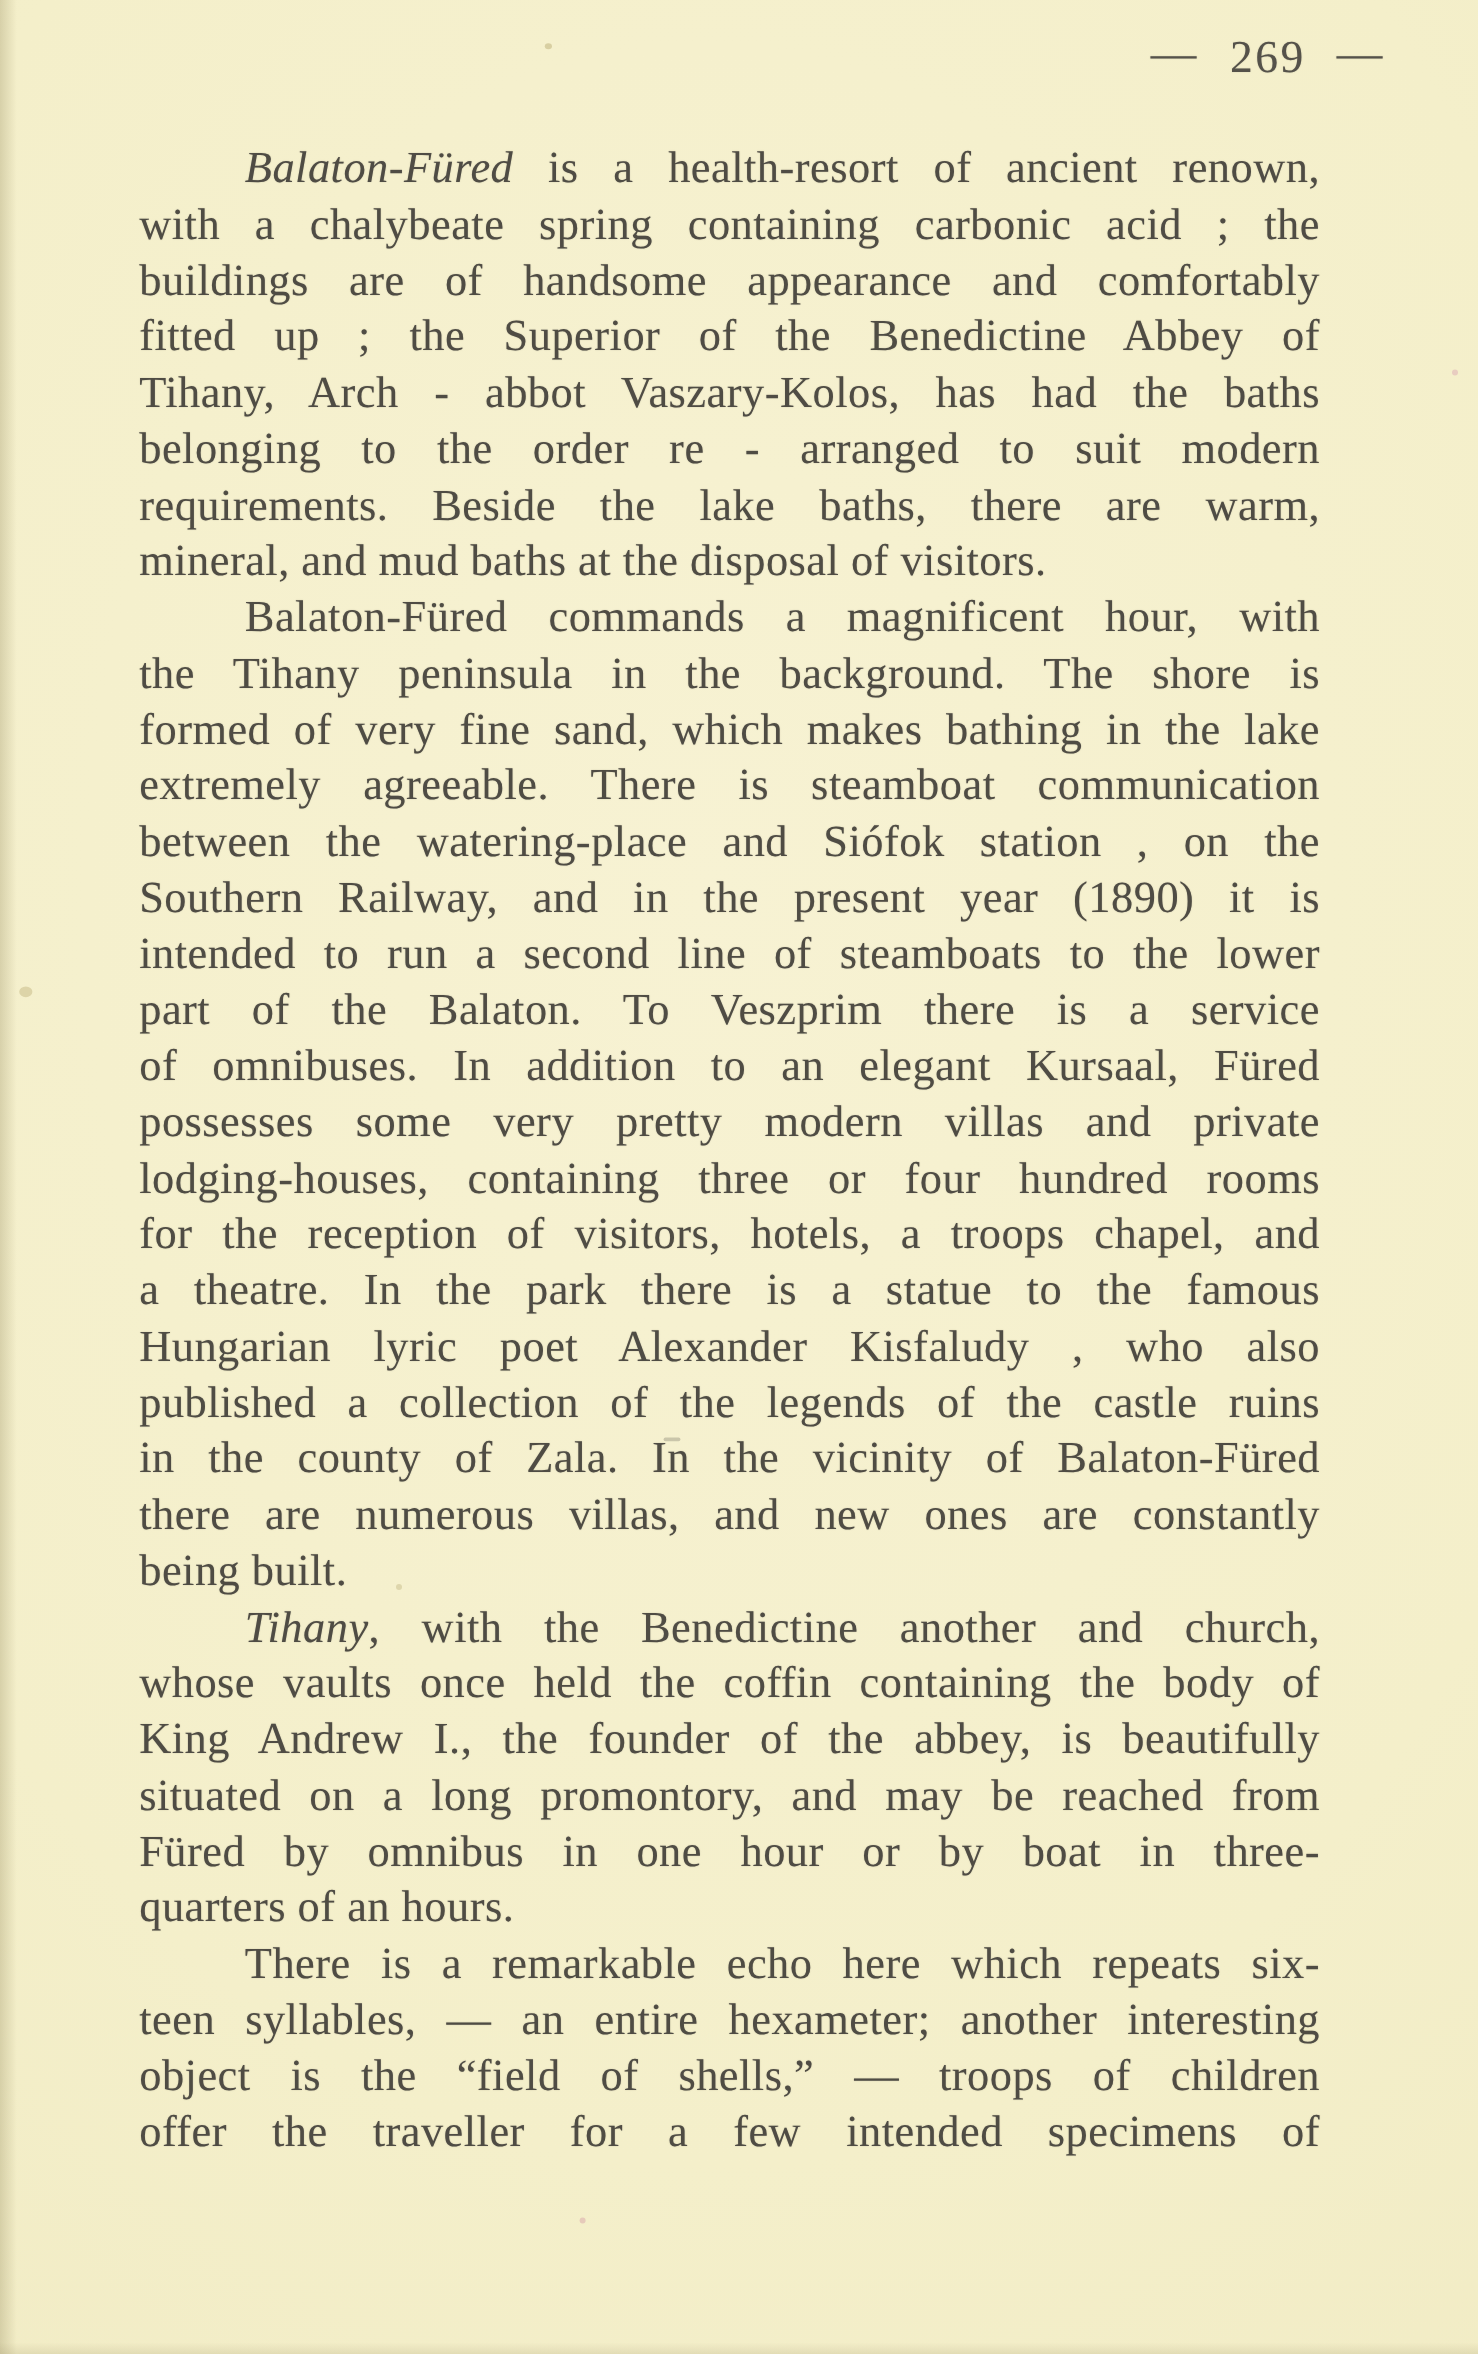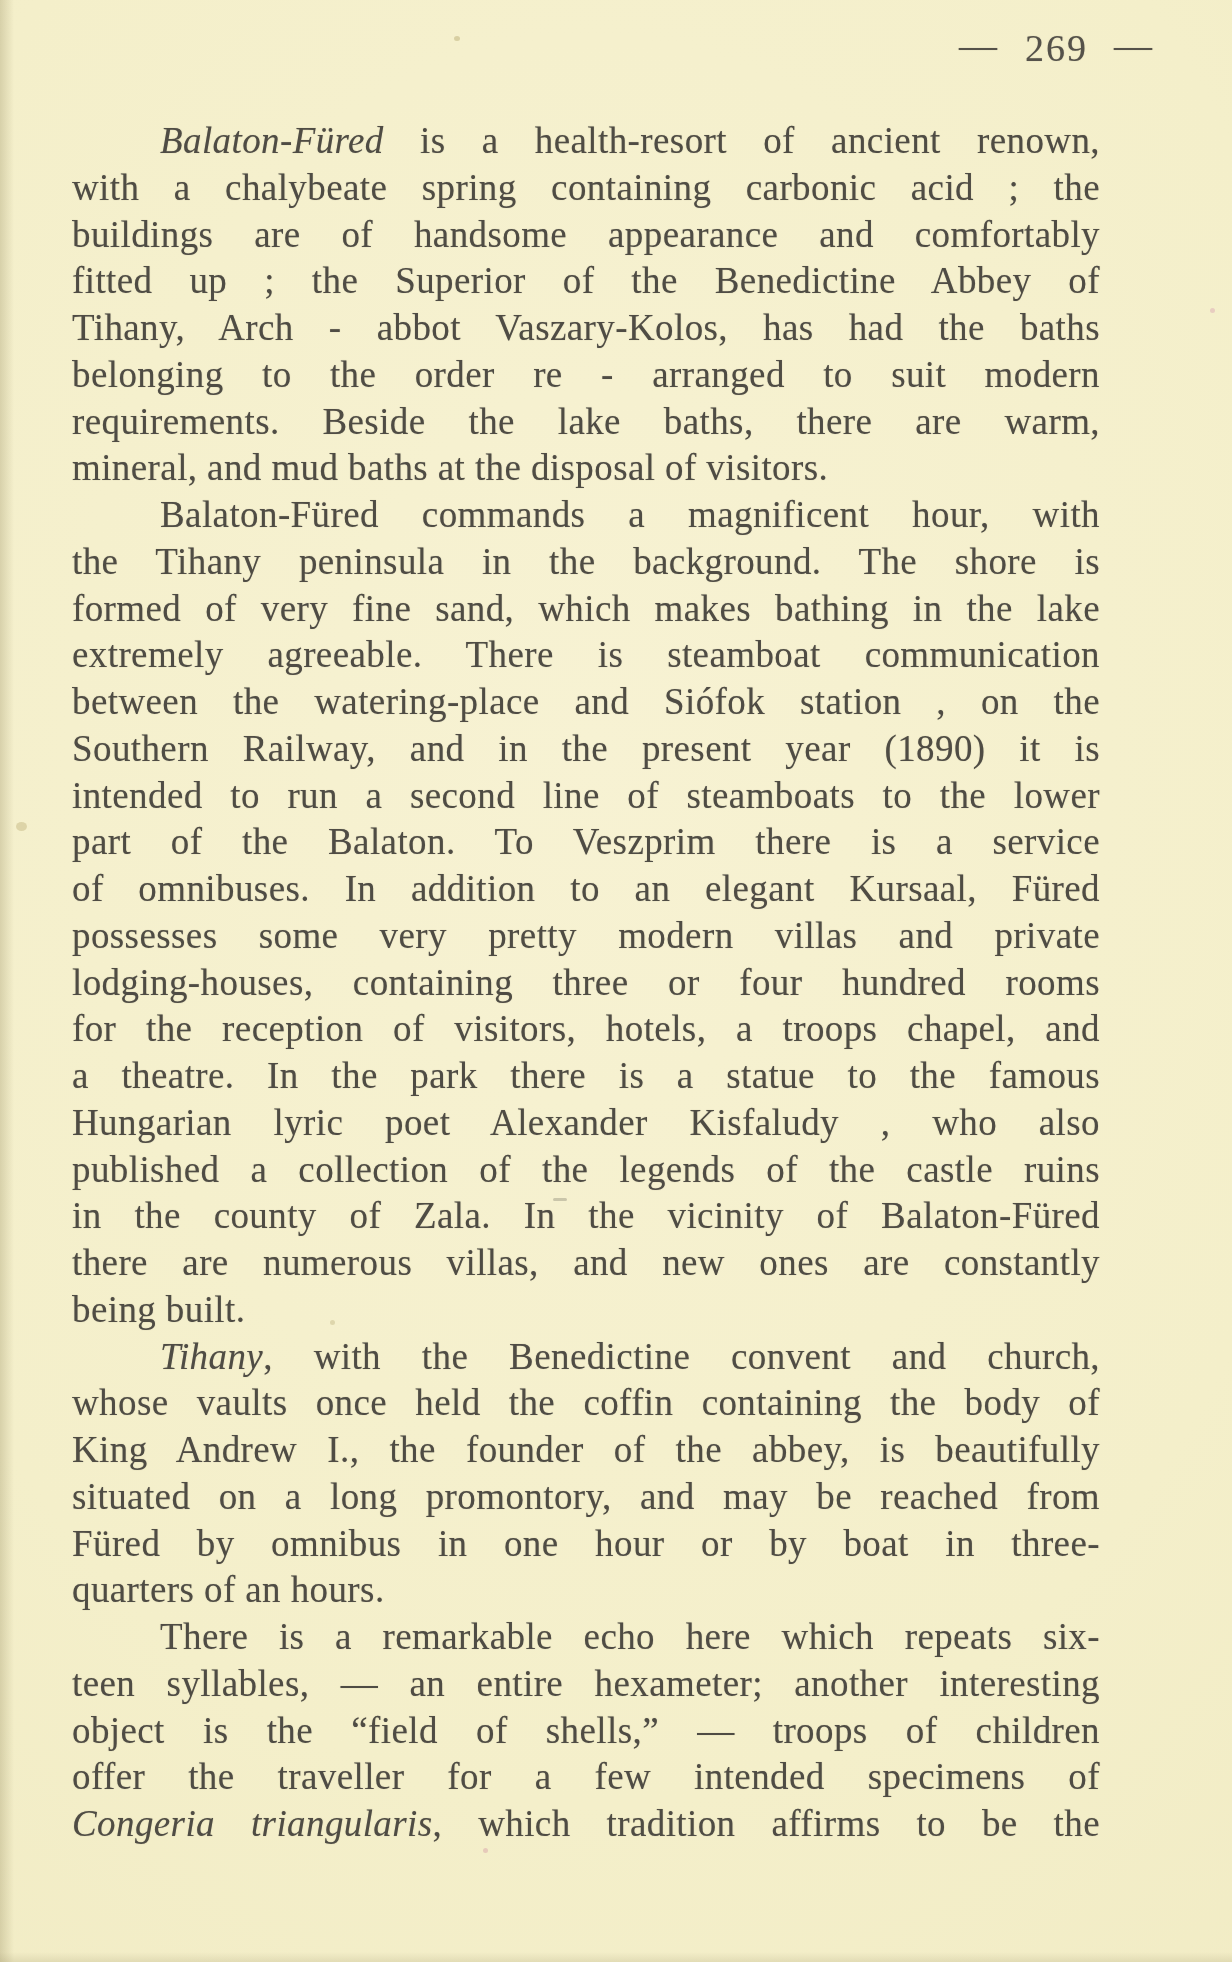--- a/index.html
+++ b/index.html
@@ -34,20 +34,21 @@
   .text-block{
     position:absolute;left:72px;top:118px;width:1028px;
     font-size:37px;line-height:46.75px;
     letter-spacing:0.4px;
     text-shadow:0 0 1px rgba(82,79,68,0.38);
   }
   .line{
     text-align:justify;
     -moz-text-align-last:justify;
     text-align-last:justify;
+    margin-left:44px;
   }
   .line.last{text-align-last:left;-moz-text-align-last:left;}
   .line.indent{text-indent:88px;}
   .em{font-style:italic;}
   .speck{position:absolute;border-radius:50%;pointer-events:none;}
   .speck.s1{left:16px;top:822px;width:11px;height:9px;background:#ddd4a8;}
   .speck.s2{left:454px;top:36px;width:6px;height:5px;background:#d8cfa2;}
   .speck.s3{left:330px;top:1320px;width:5px;height:5px;background:#ded6ac;}
   .speck.s4{left:1210px;top:308px;width:5px;height:5px;background:#e8cdc0;}
   .speck.s5{left:483px;top:1848px;width:5px;height:5px;background:#e6caba;}
@@ -89,33 +90,32 @@
         <div class="line"><span class="seg">lodging-houses, containing three or four hundred rooms</span></div>
         <div class="line"><span class="seg">for the reception of visitors, hotels, a troops chapel, and</span></div>
         <div class="line"><span class="seg">a theatre.  In the park there is a statue to the famous</span></div>
         <div class="line"><span class="seg">Hungarian lyric poet Alexander Kisfaludy , who also</span></div>
         <div class="line"><span class="seg">published a collection of the legends of the castle ruins</span></div>
         <div class="line"><span class="seg">in the county of Zala.  In the vicinity of Balaton-Füred</span></div>
         <div class="line"><span class="seg">there are numerous villas, and new ones are constantly</span></div>
         <div class="line last"><span class="seg">being built.</span></div>
       </div>
       <div>
-        <div class="line indent"><span class="em">Tihany</span><span class="seg">, with the Benedictine convent and church,</span></div>
+        <div class="line indent"><span class="em">Tihany</span><span class="seg">, with the Benedictine another and church,</span></div>
         <div class="line"><span class="seg">whose vaults once held the coffin containing the body of</span></div>
         <div class="line"><span class="seg">King Andrew I., the founder of the abbey, is beautifully</span></div>
         <div class="line"><span class="seg">situated on a long promontory, and may be reached from</span></div>
         <div class="line"><span class="seg">Füred by omnibus in one hour or by boat in three-</span></div>
         <div class="line last"><span class="seg">quarters of an hours.</span></div>
       </div>
       <div>
         <div class="line indent"><span class="seg">There is a remarkable echo here which repeats six-</span></div>
         <div class="line"><span class="seg">teen syllables, — an entire hexameter; another interesting</span></div>
         <div class="line"><span class="seg">object is the “field of shells,” — troops of children</span></div>
         <div class="line"><span class="seg">offer the traveller for a few intended specimens of</span></div>
-        <div class="line"><span class="em">Congeria triangularis</span><span class="seg">, which tradition affirms to be the</span></div>
       </div>
     </div>
 
   <div class="speck s1"></div>
   <div class="speck s2"></div>
   <div class="speck s3"></div>
   <div class="speck s4"></div>
   <div class="speck s5"></div>
   <div class="speck s6"></div>
 </div>

